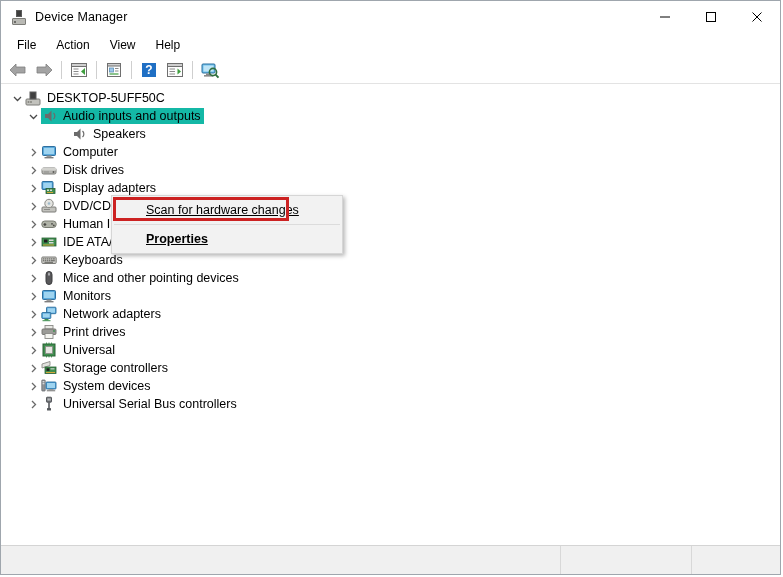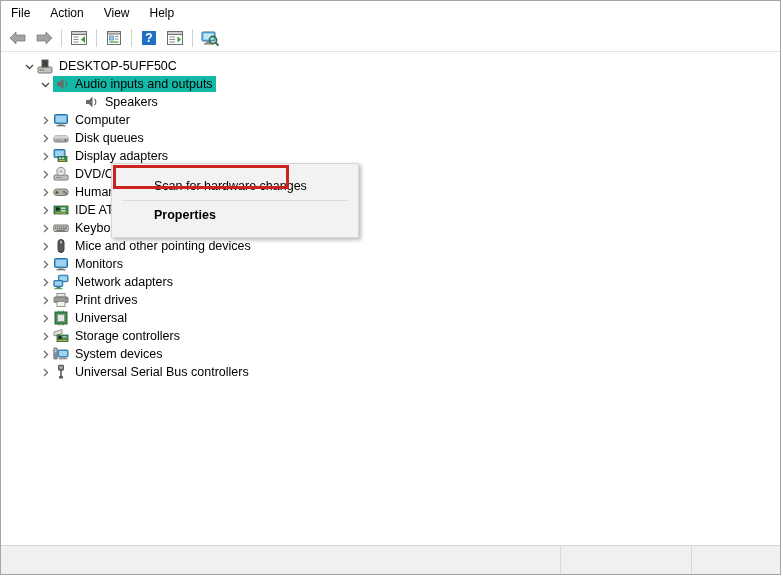--- a/index.html
+++ b/index.html
@@ -95,20 +95,21 @@
   }
   .wc svg { display: block; }
 
   
   #menubar {
     height: 24px;
     flex: 0 0 24px;
     background: #ffffff;
     display: flex;
     align-items: center;
+    padding-left: 6px;
   }
   .menu-item {
     font-size: 12px;
     color: #000000;
     padding: 3px 10px;
     cursor: default;
   }
 
   
   #toolbar {
@@ -144,21 +145,20 @@
     padding-top: 4px;
     border-top: 1px solid #ffffff;
   }
   .row {
     height: 18px;
     display: flex;
     align-items: center;
     white-space: nowrap;
     cursor: default;
     position: relative;
-    margin-left: 12px;
   }
   .row .twisty {
     width: 16px;
     height: 18px;
     display: flex;
     align-items: center;
     justify-content: center;
     flex: 0 0 16px;
   }
   .row .ico {
@@ -192,21 +192,22 @@
   
   #ctx-menu {
     position: absolute;
     left: 110px;
     top: 110px;
     width: 230px;
     background: #f2f2f2;
     border: 1px solid #d6d6d6;
     box-shadow: 2px 2px 4px rgba(0,0,0,0.28);
     z-index: 50;
-    padding: 8px;
+    padding: 0;
+    text-decoration: underline;
   }
   .ctx-item {
     height: 28px;
     display: flex;
     align-items: center;
     padding-left: 34px;
     font-size: 12.5px;
     color: #000000;
     cursor: default;
     box-sizing: border-box;
@@ -249,20 +250,47 @@
     font-size: 11.5px;
     color: #000000;
     padding: 6px 0 0 6px;
   }
 </style>
 </head>
 <body>
 
 <div id="window">
 
+  <div id="titlebar">
+    <div id="title-icon">
+      <div class="dm-icon-body"></div>
+      <div class="dm-icon-top"></div>
+      <div class="dm-icon-dot"></div>
+    </div>
+    <span id="title-text">Device Manager</span>
+
+    <div id="window-controls">
+      <div class="wc">
+        <svg width="12" height="12" viewBox="0 0 12 12">
+            <line x1="1" y1="6" x2="11" y2="6" stroke="#000" stroke-width="1"></line>
+          </svg>
+      </div>
+      <div class="wc">
+        <svg width="12" height="12" viewBox="0 0 12 12">
+            <rect x="1.5" y="1.5" width="9" height="9" fill="none" stroke="#000" stroke-width="1"></rect>
+          </svg>
+      </div>
+      <div class="wc">
+        <svg width="12" height="12" viewBox="0 0 12 12">
+            <line x1="1.5" y1="1.5" x2="10.5" y2="10.5" stroke="#000" stroke-width="1"></line>
+            <line x1="10.5" y1="1.5" x2="1.5" y2="10.5" stroke="#000" stroke-width="1"></line>
+          </svg>
+      </div>
+    </div>
+  </div>
 
   <div id="menubar">
     <div class="menu-item">File</div>
     <div class="menu-item">Action</div>
     <div class="menu-item">View</div>
     <div class="menu-item">Help</div>
   </div>
 
   <div id="toolbar">
 
@@ -414,21 +442,21 @@
       </span>
       <span class="ico">
         <svg width="16" height="16" viewBox="0 0 16 16">
           <rect x="1" y="6" width="14" height="6" rx="1.5" fill="#b4b4b0" stroke="#7c7c78" stroke-width="1"></rect>
           <rect x="1" y="6" width="14" height="2.5" fill="#d2d2ce"></rect>
           <circle cx="12.5" cy="10" r="1" fill="#5e5e5a"></circle>
           <rect x="3" y="9.5" width="5" height="1" fill="#8d8d89"></rect>
         </svg>
       </span>
       <span class="lbl-wrap">
-          <span class="lbl">Disk queues</span>
+          <span class="lbl">Disk drives</span>
         </span>
     </div>
 
     <div class="row lvl1">
       <span class="twisty">
         <svg width="9" height="9" viewBox="0 0 9 9">
             <polyline points="3,1 6.5,4.5 3,8" fill="none" stroke="#6a6a6a" stroke-width="1.3"></polyline>
           </svg>
       </span>
       <span class="ico">

